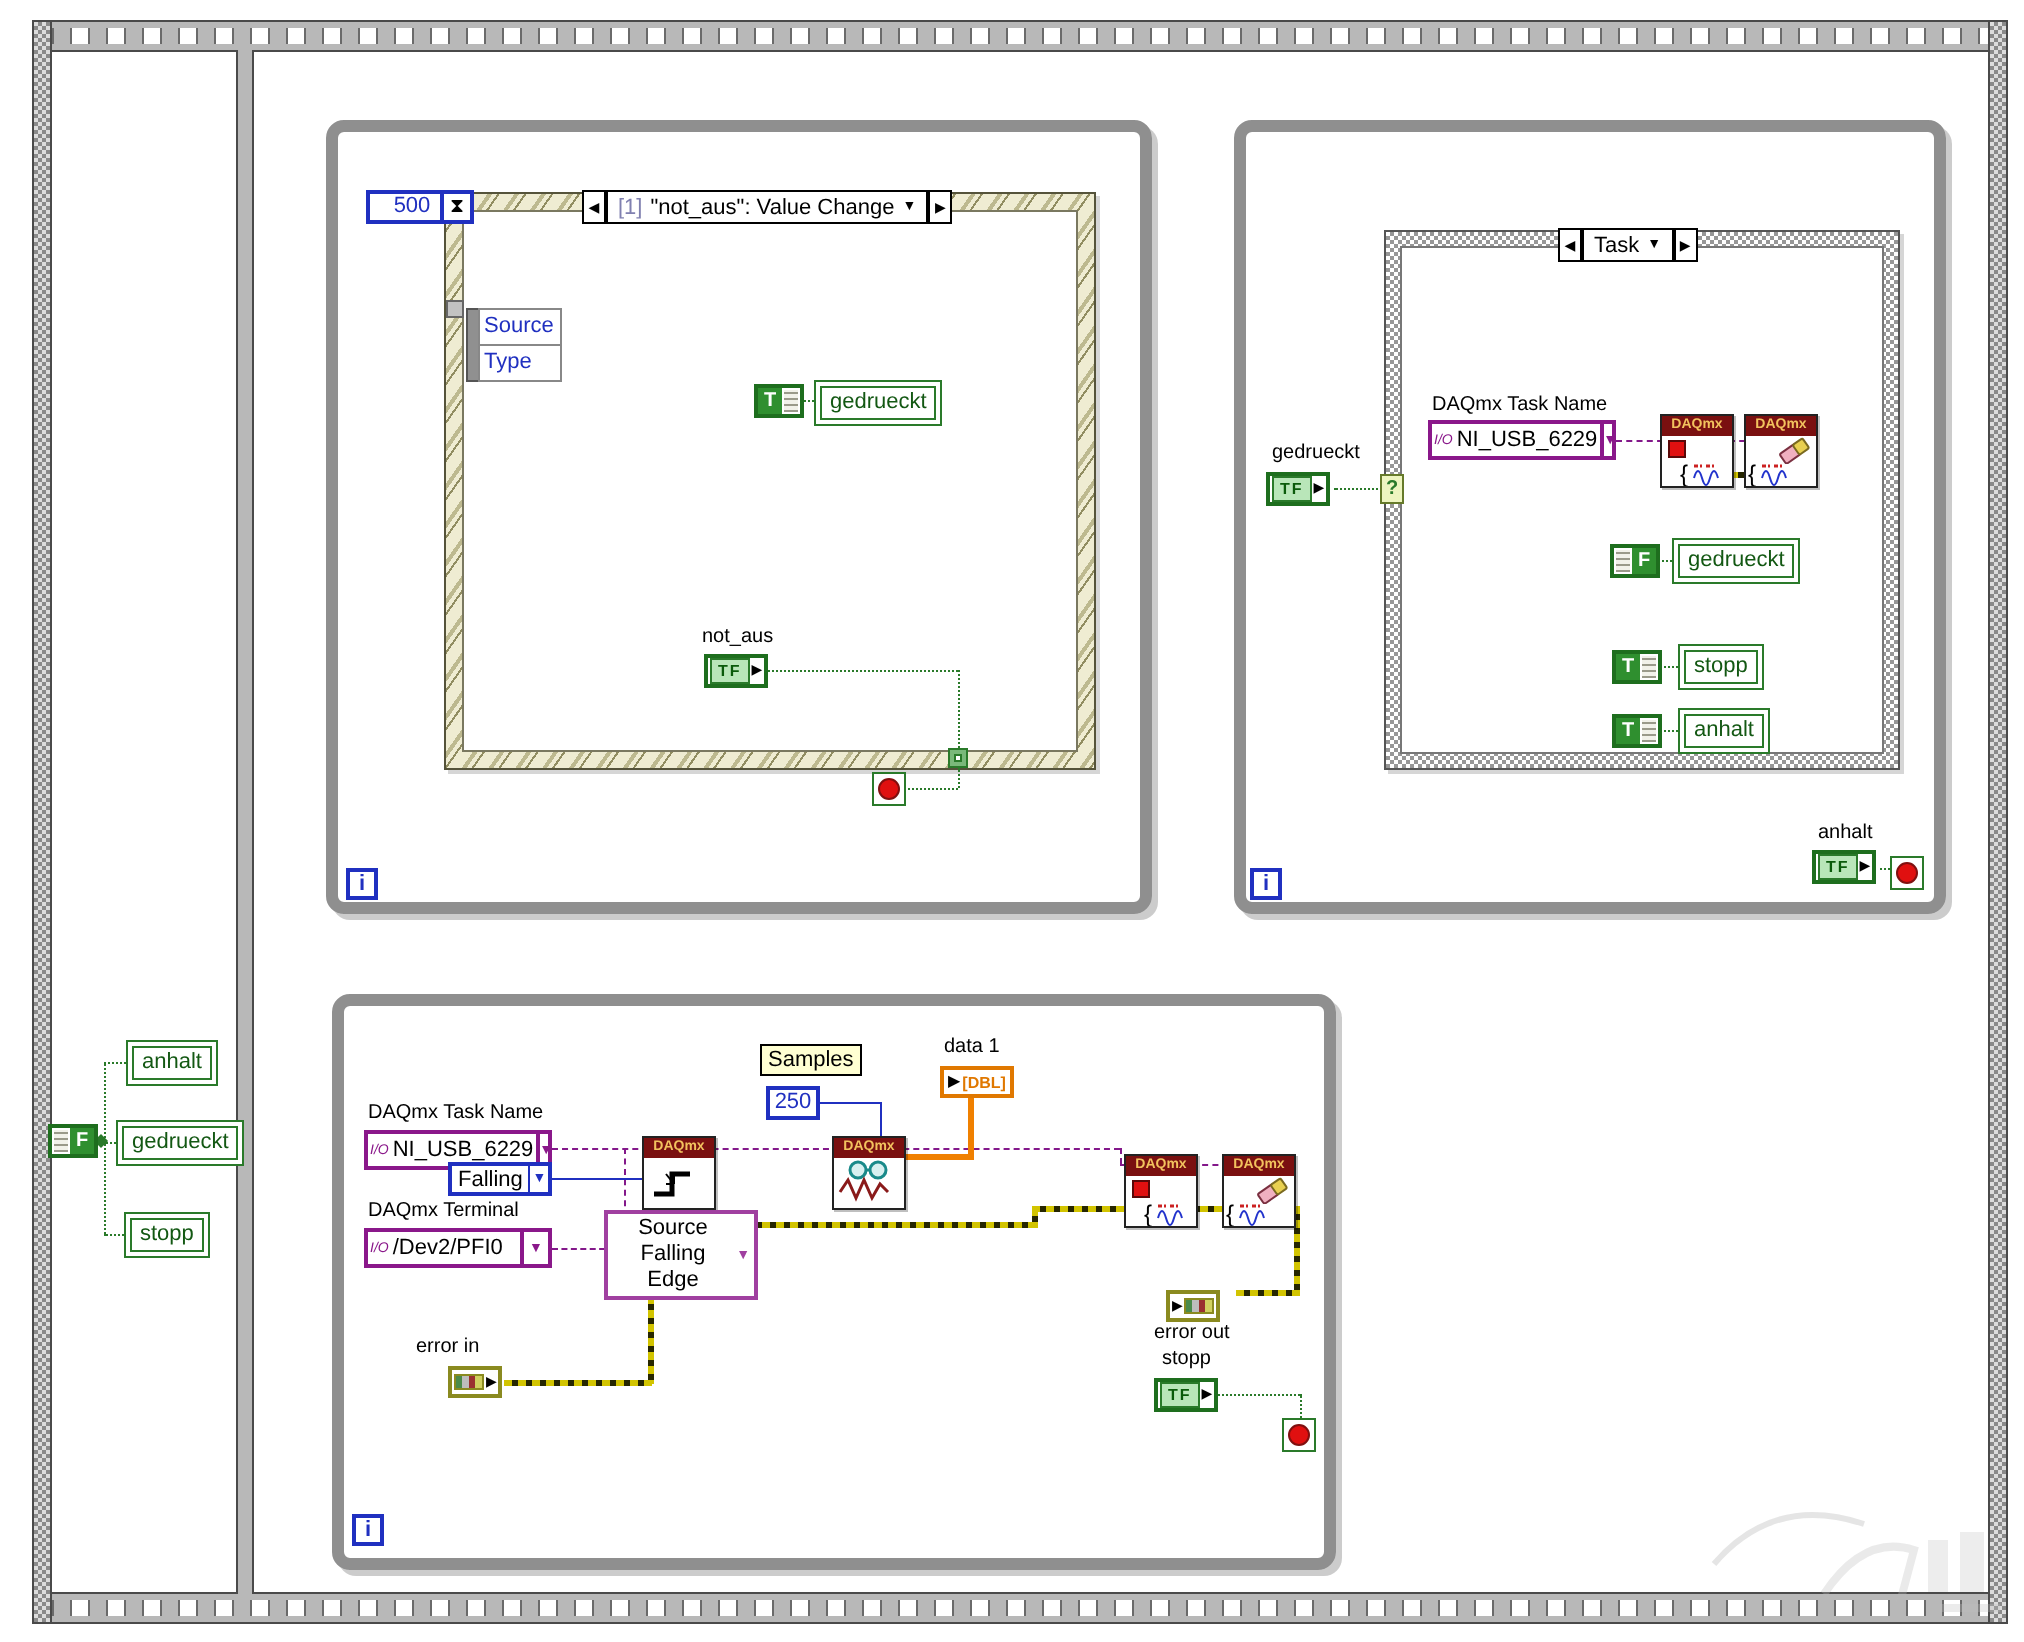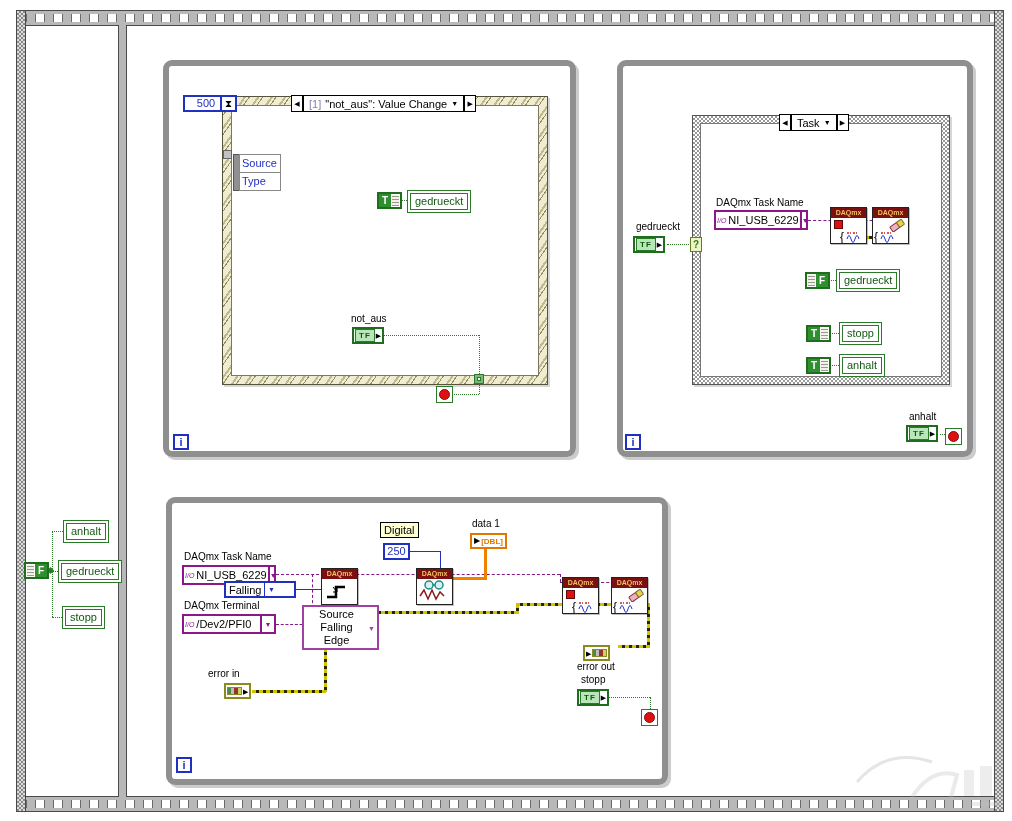--- a/index.html
+++ b/index.html
@@ -305,21 +305,21 @@
     </div>
   <div class="abs iterm" style="left:625px;top:434px;">i</div>
 
   <div class="abs lbl" style="left:184px;top:551px;">DAQmx Task Name</div>
   <div class="abs ioconst" style="left:182px;top:565px;width:94px;">
     <span class="io-gl">I/O</span>
     <span class="io-tx">NI_USB_6229</span>
     <span class="io-dd">▼</span>
   </div>
 
-  <div class="abs enum" style="left:224px;top:581px;width:72px;">
+  <div class="abs enum" style="left:224px;top:581px;width:52px;">
     <span class="tx">Falling</span>
     <span class="dd">▼</span>
   </div>
 
   <div class="abs lbl" style="left:184px;top:600px;">DAQmx Terminal</div>
   <div class="abs ioconst" style="left:182px;top:614px;width:94px;">
     <span class="io-gl">I/O</span>
     <span class="io-tx">/Dev2/PFI0</span>
     <span class="io-dd">▼</span>
   </div>
@@ -332,21 +332,21 @@
         <path d="M11 8 l4 5 M15 13 l-4 0 M15 13 l0 -4" stroke="#000" stroke-width="1" fill="none"></path>
       </svg>
     </div>
   </div>
   <div class="abs polysel" style="left:302px;top:605px;width:77px;">
     <div>Source</div>
     <div>Falling Edge</div>
     <span class="dd">▼</span>
   </div>
 
-  <div class="abs slabel" style="left:380px;top:522px;">Digital</div>
+  <div class="abs slabel" style="left:380px;top:522px;">Samples</div>
   <div class="abs nconst" style="left:383px;top:543px;width:27px;height:17px;">250</div>
 
   <div class="abs vi" style="left:416px;top:568px;">
     <div class="vi-band">DAQmx</div>
     <div class="vi-body">
       <svg width="33" height="23">
         <circle cx="12" cy="6" r="4" stroke="#1a8a8a" stroke-width="1.5" fill="#d8f0f0"></circle>
         <circle cx="22" cy="6" r="4" stroke="#1a8a8a" stroke-width="1.5" fill="#d8f0f0"></circle>
         <path d="M16 6 h2" stroke="#1a8a8a" stroke-width="1.5"></path>
         <path d="M3 17 l4 -6 4 9 4 -9 4 9 4 -7 4 4" stroke="#8a1a1a" stroke-width="1.5" fill="none"></path>

